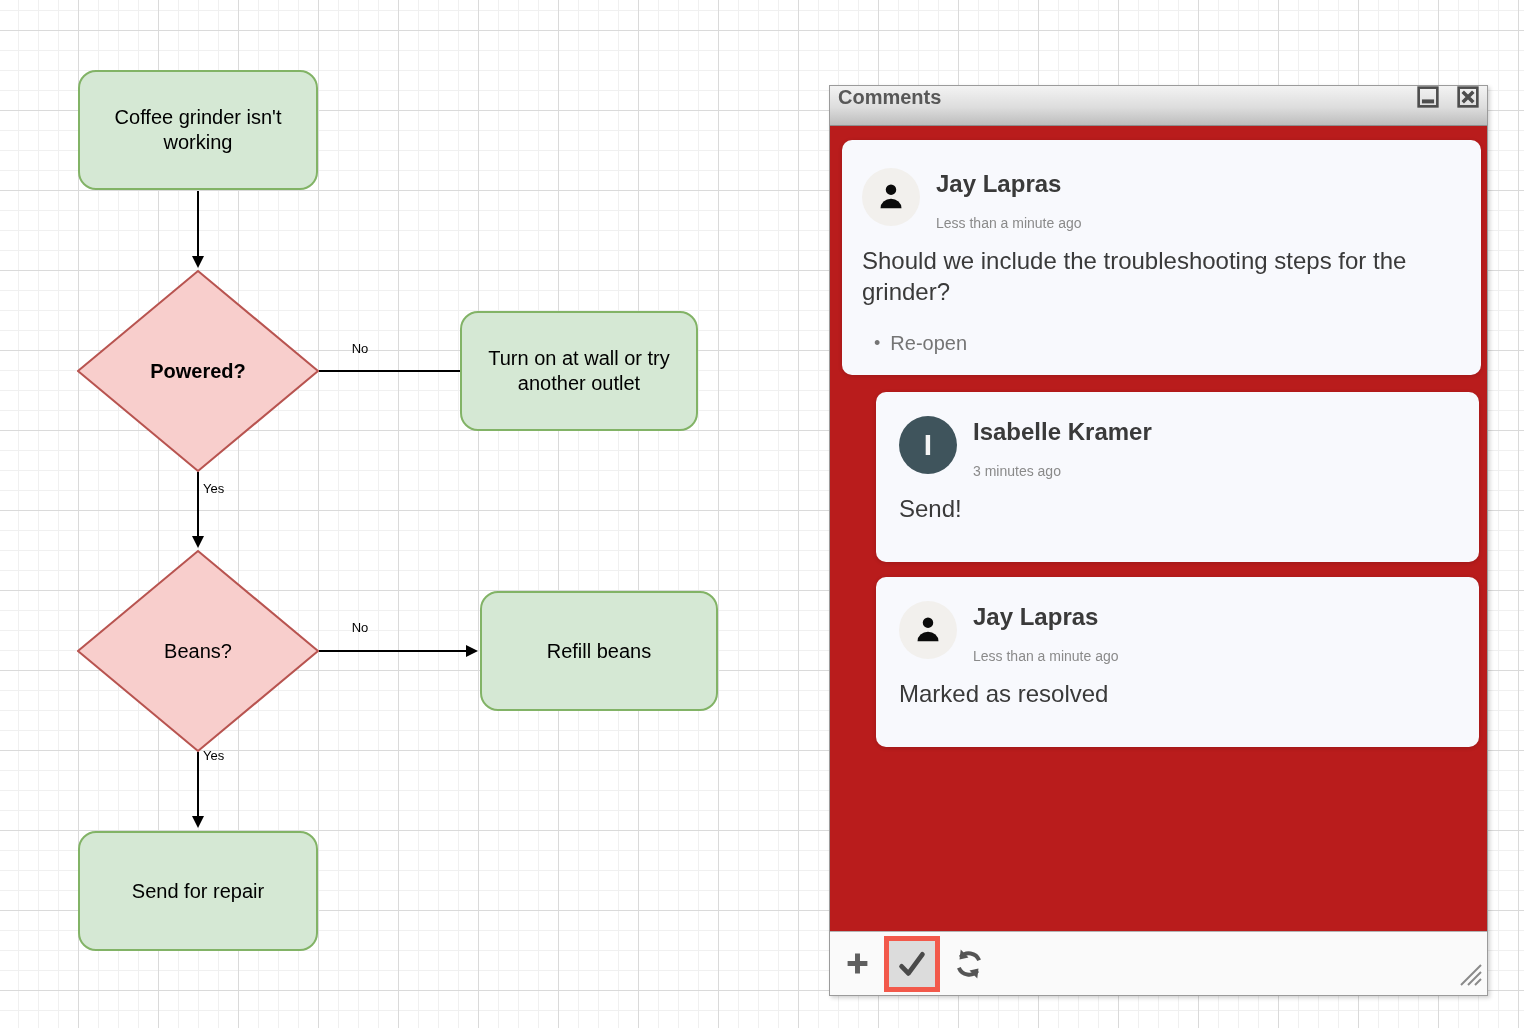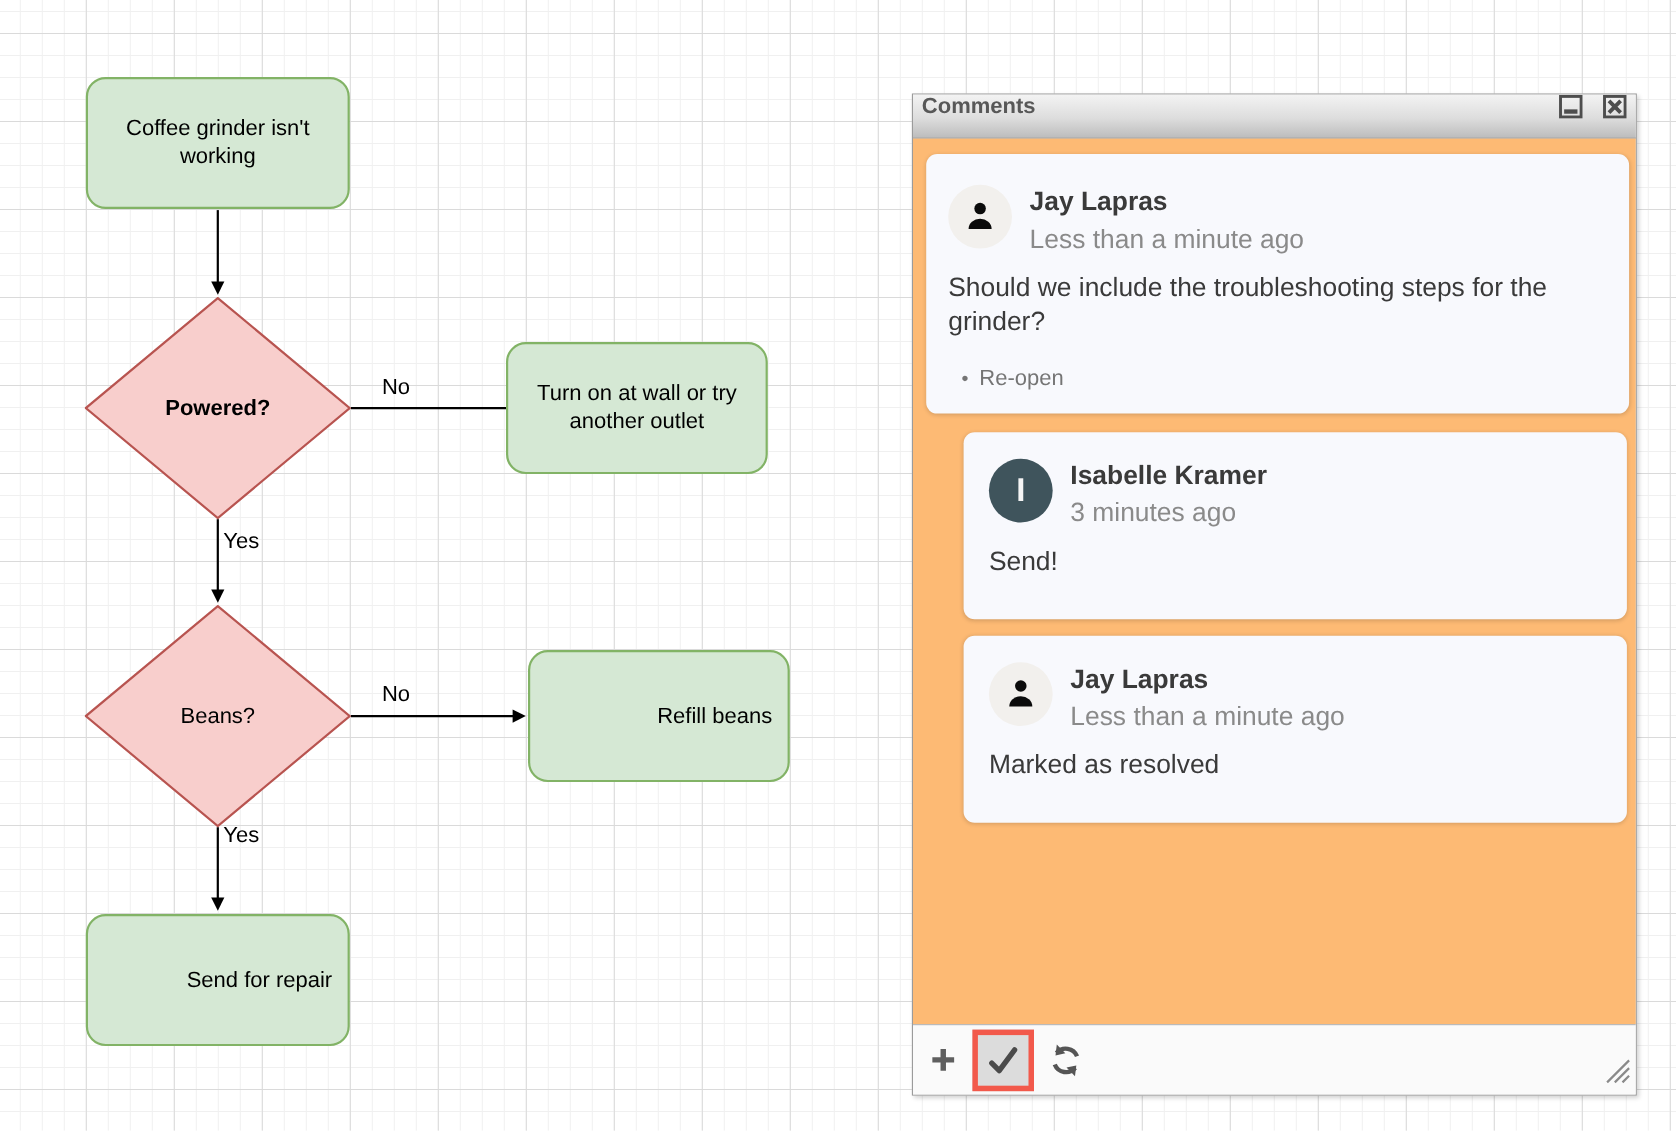--- a/index.html
+++ b/index.html
@@ -18,40 +18,40 @@
       linear-gradient(90deg, #f0f0f0 1px, transparent 1px);
     background-size: 80px 80px, 80px 80px, 20px 20px, 20px 20px;
     background-position: -2px 30px, -2px 30px, -2px 10px, -2px 10px;
   }
 
   
   .edges { position: absolute; left: 0; top: 0; pointer-events: none; }
 
   .node {
     position: absolute;
-    display: flex; align-items: center; justify-content: flex-end;
+    display: flex; align-items: center; justify-content: center;
     text-align: center;
     font-size: 20px; line-height: 25px; color: #000;
     padding: 11px 14px;
   }
   .node.proc {
     background: #d5e8d4;
     border: 2px solid #82b366;
     border-radius: 18px;
   }
   .node-diamond { position: absolute; }
   .node-diamond svg { position: absolute; left: 0; top: 0; }
   .node-diamond .dlabel {
     position: absolute; inset: 0;
     display: flex; align-items: center; justify-content: center;
     font-size: 20px; color: #000; text-align: center;
   }
   .edge-label {
     position: absolute;
-    font-size: 20px; color: #000;
+    font-size: 13px; color: #000;
   }
   .edge-label.center { text-align: center; }
 
   
   .window {
     position: absolute;
     left: 829px; top: 85px; width: 659px; height: 911px;
     background: #f1f1f1;
     border: 1px solid #9b9b9b;
     box-shadow: 2px 2px 4px rgba(0,0,0,0.18);
@@ -69,21 +69,21 @@
     font-size: 20px; font-weight: bold; color: #585858;
     flex: 1 1 auto;
   }
   .winbtn {
     width: 22px; height: 22px; margin-left: 6px;
     display: flex; align-items: center; justify-content: center;
     cursor: pointer;
   }
   .win-body {
     flex: 1 1 auto;
-    background: #fdba74;
+    background: #b91c1c;
     padding: 14px 6px 0 12px;
     overflow: hidden;
   }
   .card {
     background: #f8f9fd;
     border-radius: 10px;
     box-shadow: 0 1px 4px rgba(0,0,0,0.16);
     padding: 28px 20px 20px 20px;
   }
   .card.main { min-height: 234px; }
@@ -98,21 +98,21 @@
     overflow: hidden;
   }
   .avatar-light { background: #f2f0ed; }
   .avatar-teal { background: #3f545c; }
   .avatar-teal .letter {
     color: #f5f5f5; font-size: 30px; font-weight: bold; line-height: 1;
     font-family: "Liberation Sans", sans-serif;
   }
   .who { margin-left: 16px; padding-top: 2px; }
   .who .name { font-size: 24px; font-weight: bold; color: #3a3a3a; line-height: 28px; }
-  .who .time { font-size: 24px; color: #8a8a8a; margin-top: 6px; }
+  .who .time { font-size: 14px; color: #8a8a8a; margin-top: 17px; }
   .ctext {
     margin-top: 14px;
     font-size: 24px; color: #3a3a3a; line-height: 31px;
   }
   .action-row {
     margin-top: 25px; padding-left: 12px;
     font-size: 20px; color: #757575;
     display: flex; align-items: center;
   }
   .action-row .bullet { font-size: 18px; }

